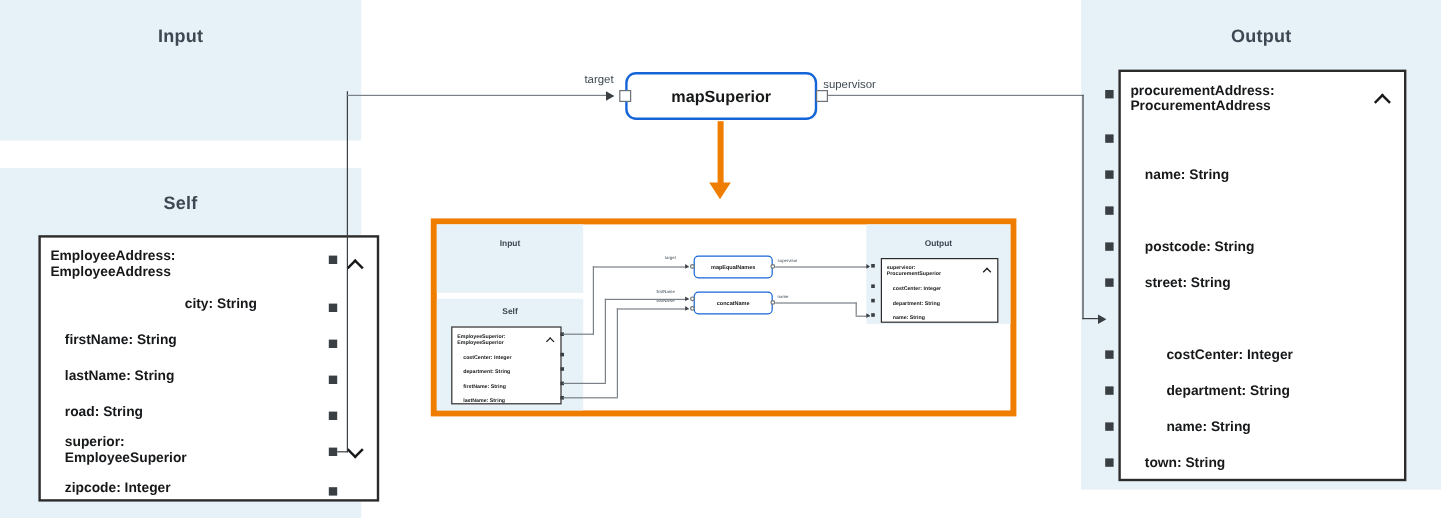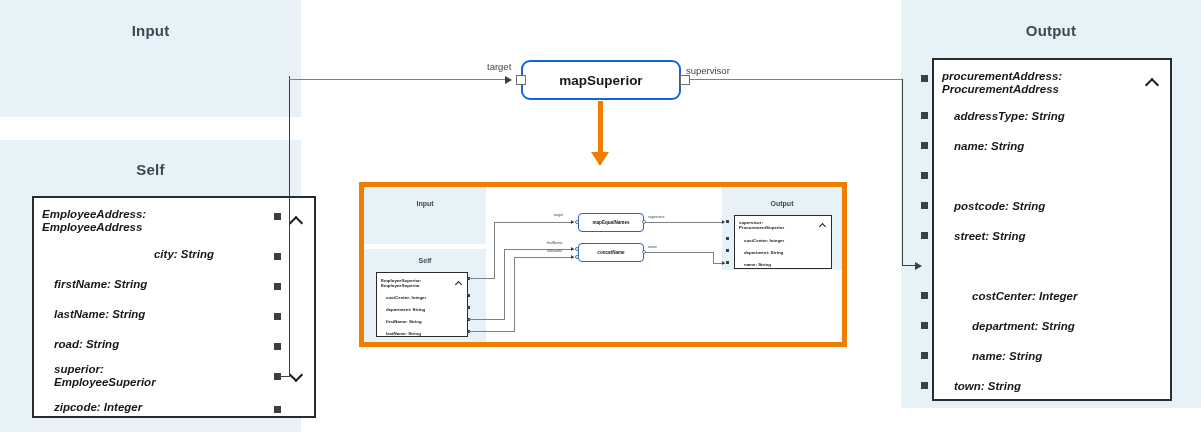--- a/index.html
+++ b/index.html
@@ -20,21 +20,21 @@
   
   .classbox{
     position:absolute;background:#ffffff;border:2px solid #2b2b2b;
     box-sizing:border-box;
   }
   .cb-row{
     position:absolute;left:0;right:0;display:flex;align-items:center;
     font-size:11.5px;font-weight:bold;color:#17181a;white-space:pre-line;
     line-height:13px;
   }
-  .cb-row .txt{flex:1;font-style:italic;}
+  .cb-row .txt{flex:1;}
   .chev{width:14px;height:14px;margin-right:10px;position:relative;flex:none;}
   .chev:before{
     content:"";position:absolute;left:1px;top:4px;width:8px;height:8px;
     border-left:2px solid #17181a;border-top:2px solid #17181a;
     transform:rotate(45deg);
   }
   .chev.down:before{
     top:1px;border-left:none;border-top:none;
     border-right:2px solid #17181a;border-bottom:2px solid #17181a;
   }
@@ -173,23 +173,20 @@
   <div class="port" style="left:274px;top:313px;"></div>
   <div class="port" style="left:274px;top:343px;"></div>
   <div class="port" style="left:274px;top:373px;"></div>
   <div class="port" style="left:274px;top:406px;"></div>
 
   <div class="classbox" style="left:932px;top:58px;width:240px;height:343px;">
     <div class="cb-row" style="top:10px;padding:0 0 0 8px;">
       <span class="txt">procurementAddress:
 ProcurementAddress</span>
       <span class="chev"></span>
-    </div>
-    <div class="cb-row" style="top:50px;padding-left:20px;">
-      <span class="txt">addressType: String</span>
     </div>
     <div class="cb-row" style="top:80px;padding-left:20px;">
       <span class="txt">name: String</span>
     </div>
     <div class="cb-row" style="top:170px;padding-left:20px;">
       <span class="txt">street: String</span>
     </div>
     <div class="cb-row" style="top:140px;padding-left:20px;">
       <span class="txt">postcode: String</span>
     </div>

